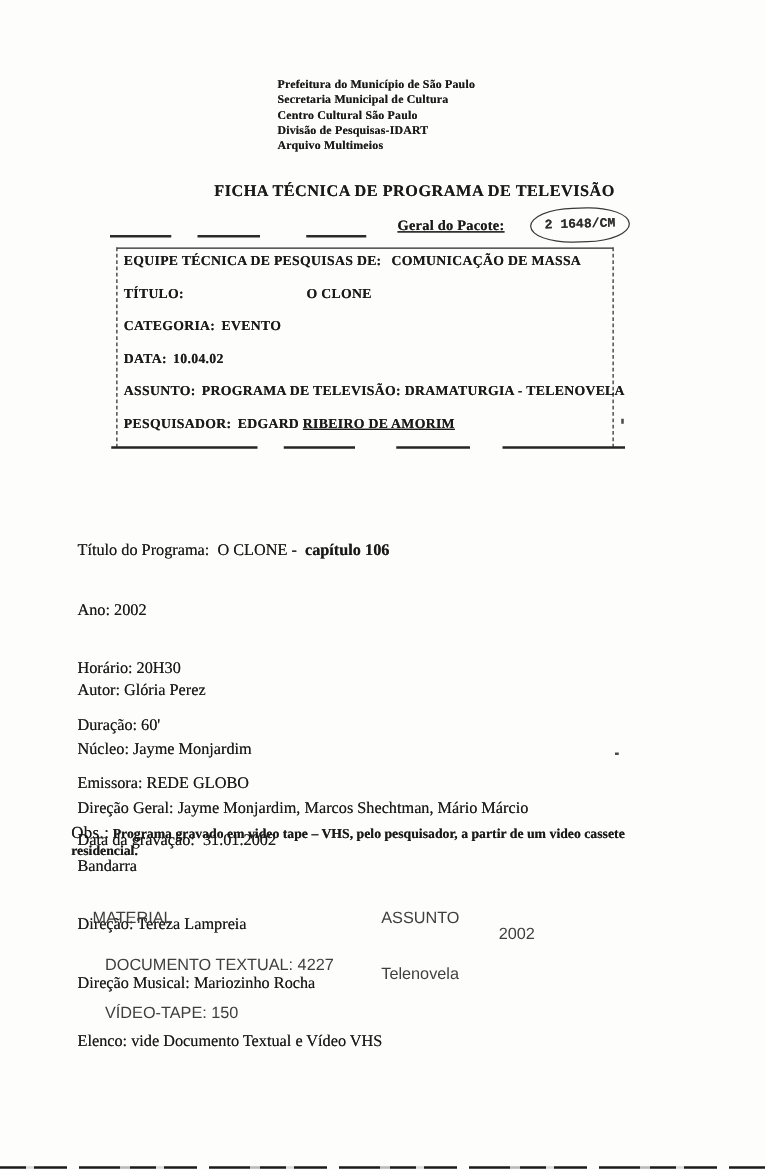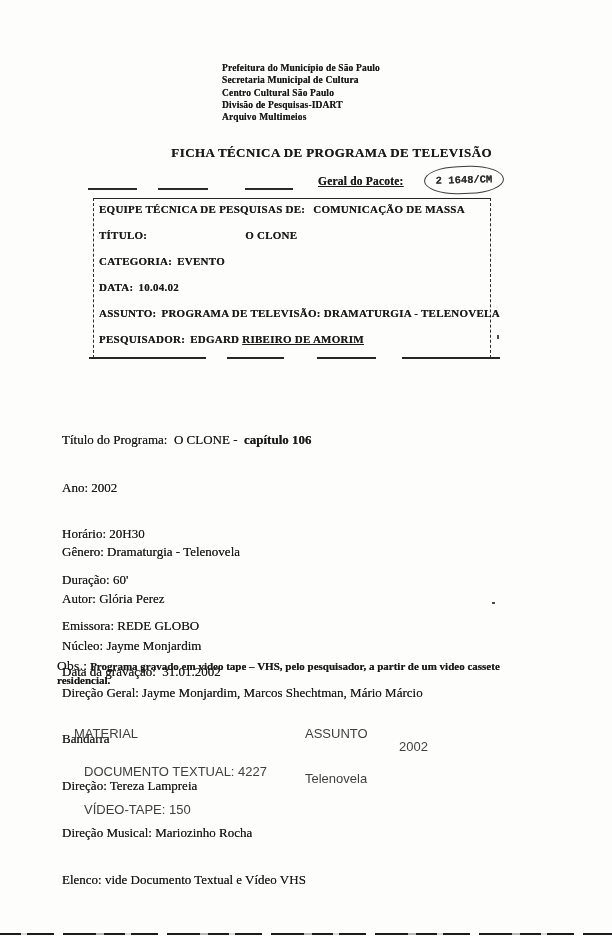--- a/index.html
+++ b/index.html
@@ -122,21 +122,20 @@
   <div class="abs program-info">
     <div class="first"><span>Título do Programa:</span><span>  O CLONE - </span><span class="episode"> capítulo 106</span></div>
     <div class="pline">Ano: 2002</div>
     <div class="pline">Horário: 20H30</div>
     <div class="pline">Duração: 60'</div>
     <div class="pline">Emissora: REDE GLOBO</div>
     <div class="pline">Data da gravação:  31.01.2002</div>
   </div>
 
   <div class="abs credits">
-    <div class="pline">Gênero: Dramaturgia - Telenovela</div>
     <div class="pline">Autor: Glória Perez</div>
     <div class="pline">Núcleo: Jayme Monjardim</div>
     <div class="pline">Direção Geral: Jayme Monjardim, Marcos Shechtman, Mário Márcio</div>
     <div class="pline">Bandarra</div>
     <div class="pline">Direção: Tereza Lampreia</div>
     <div class="pline">Direção Musical: Mariozinho Rocha</div>
     <div class="pline">Elenco: vide Documento Textual e Vídeo VHS</div>
   </div>
 
   <div class="abs obs">

